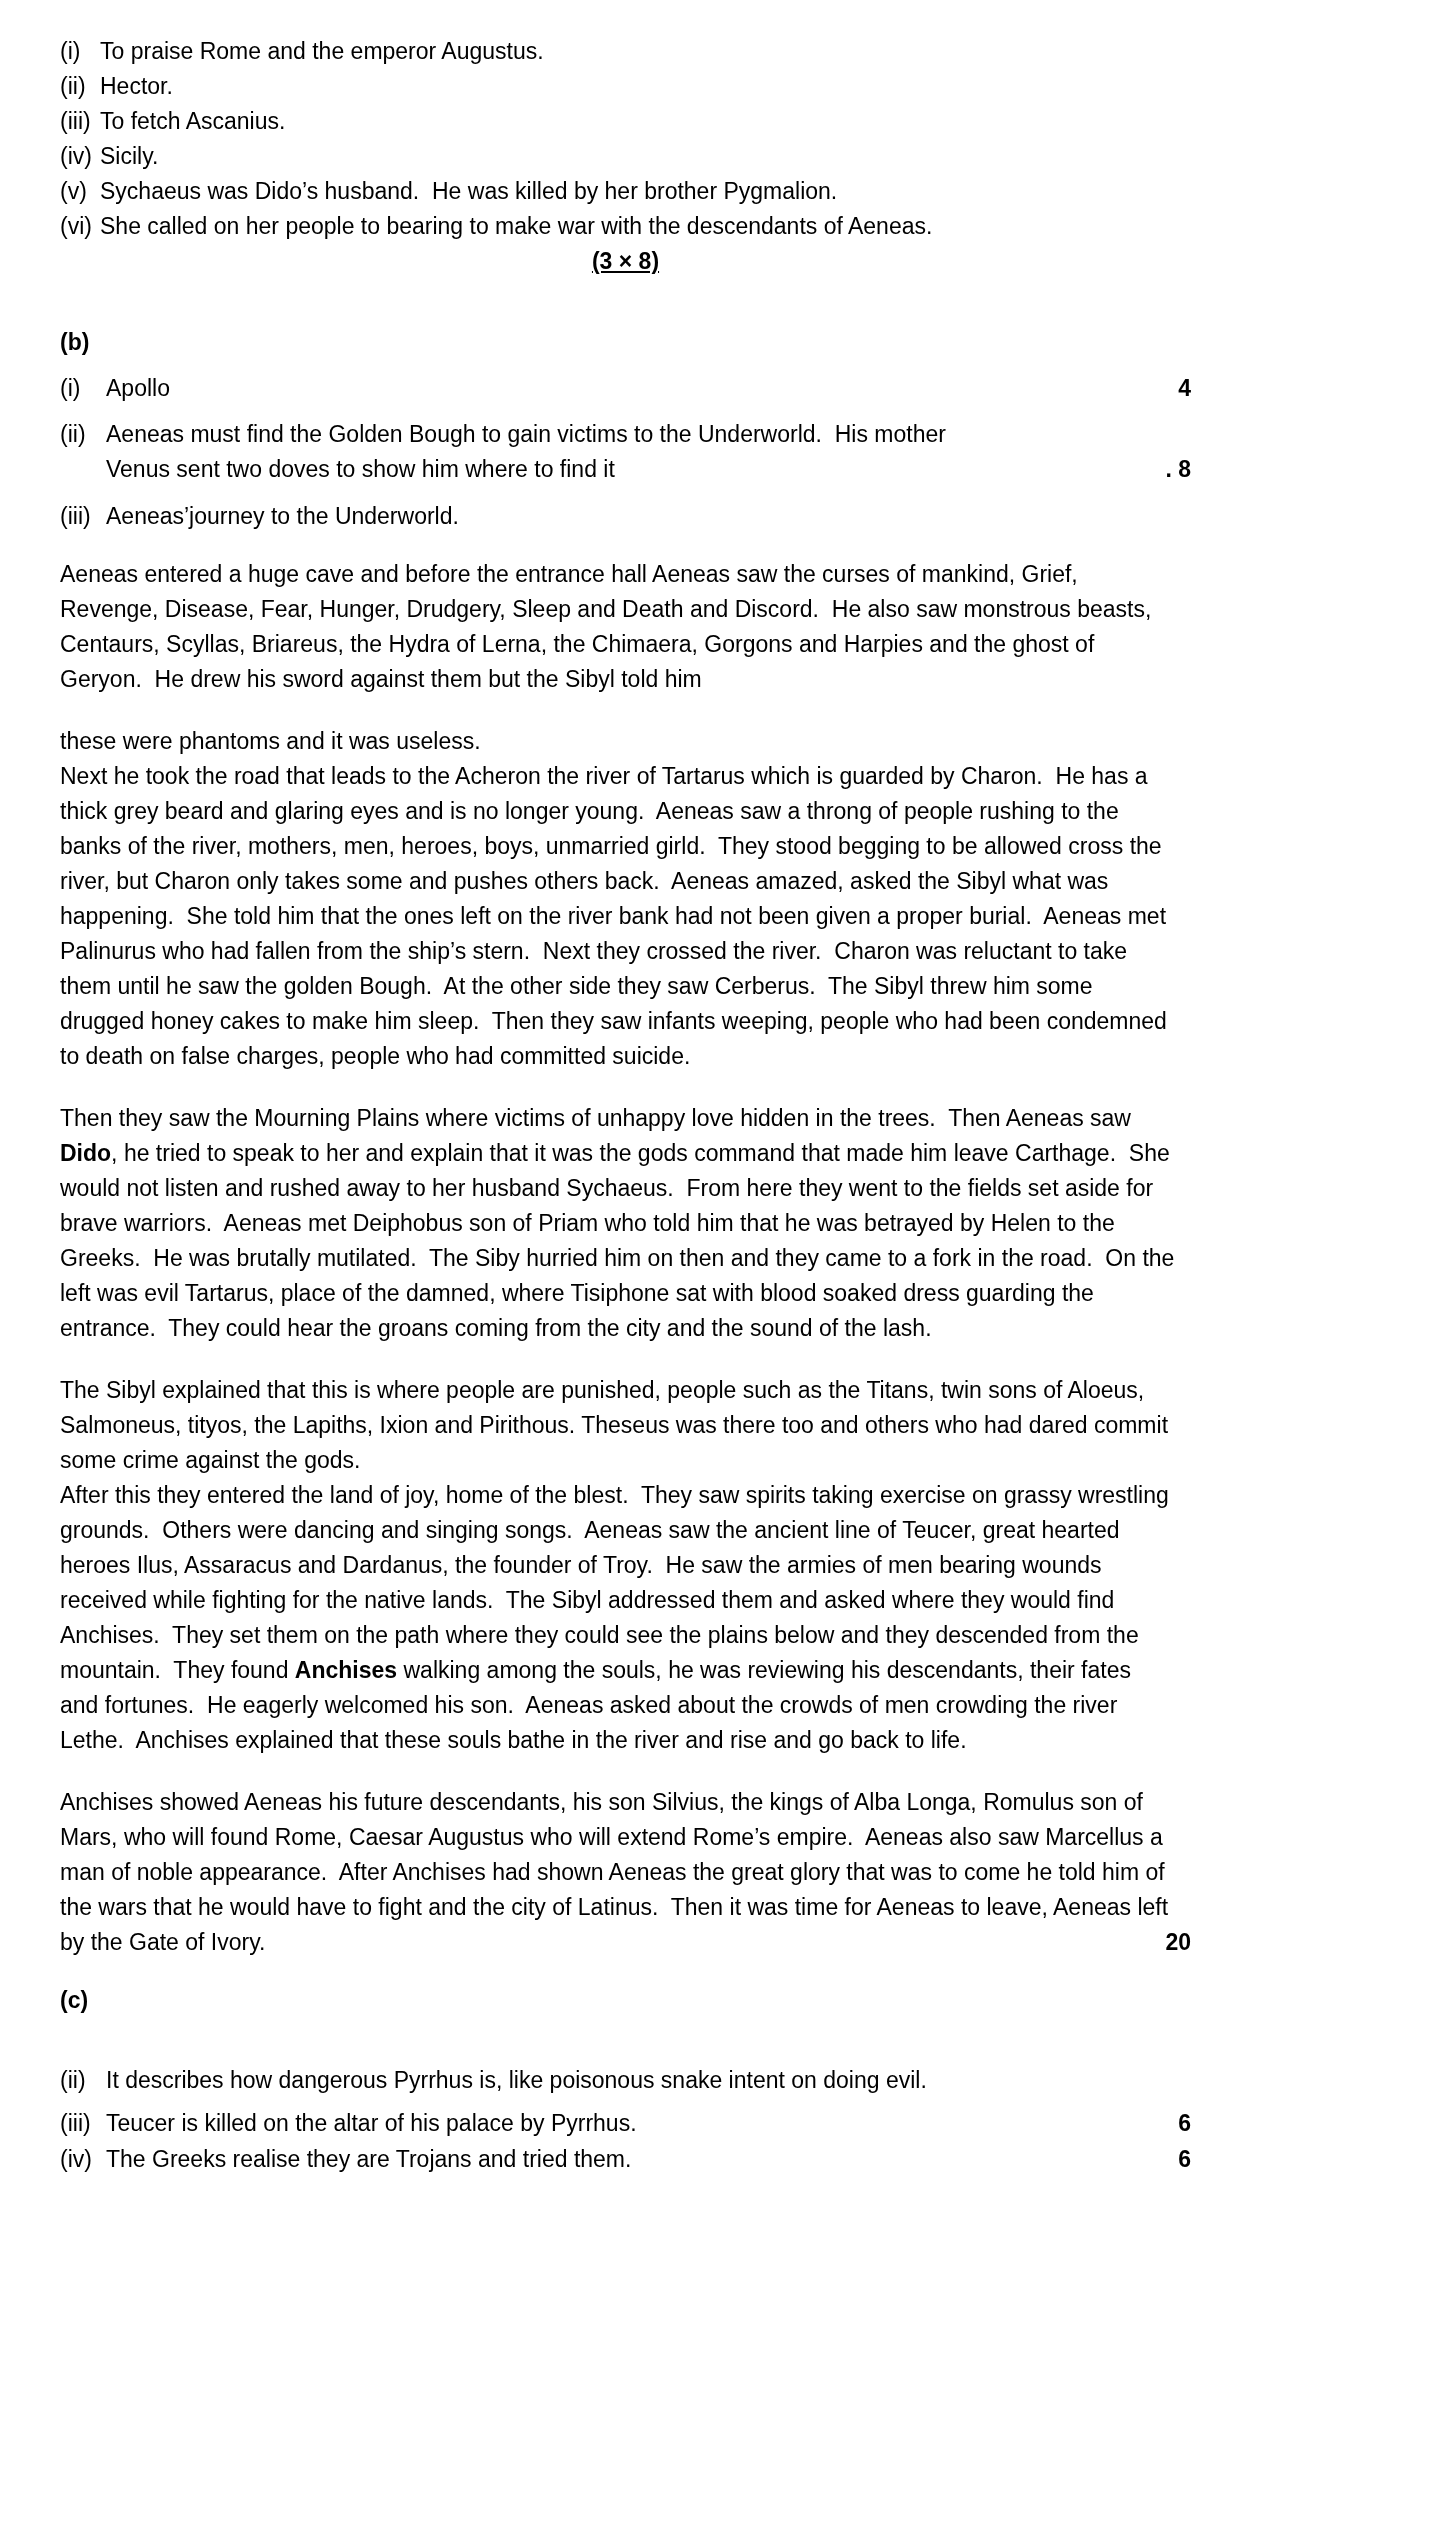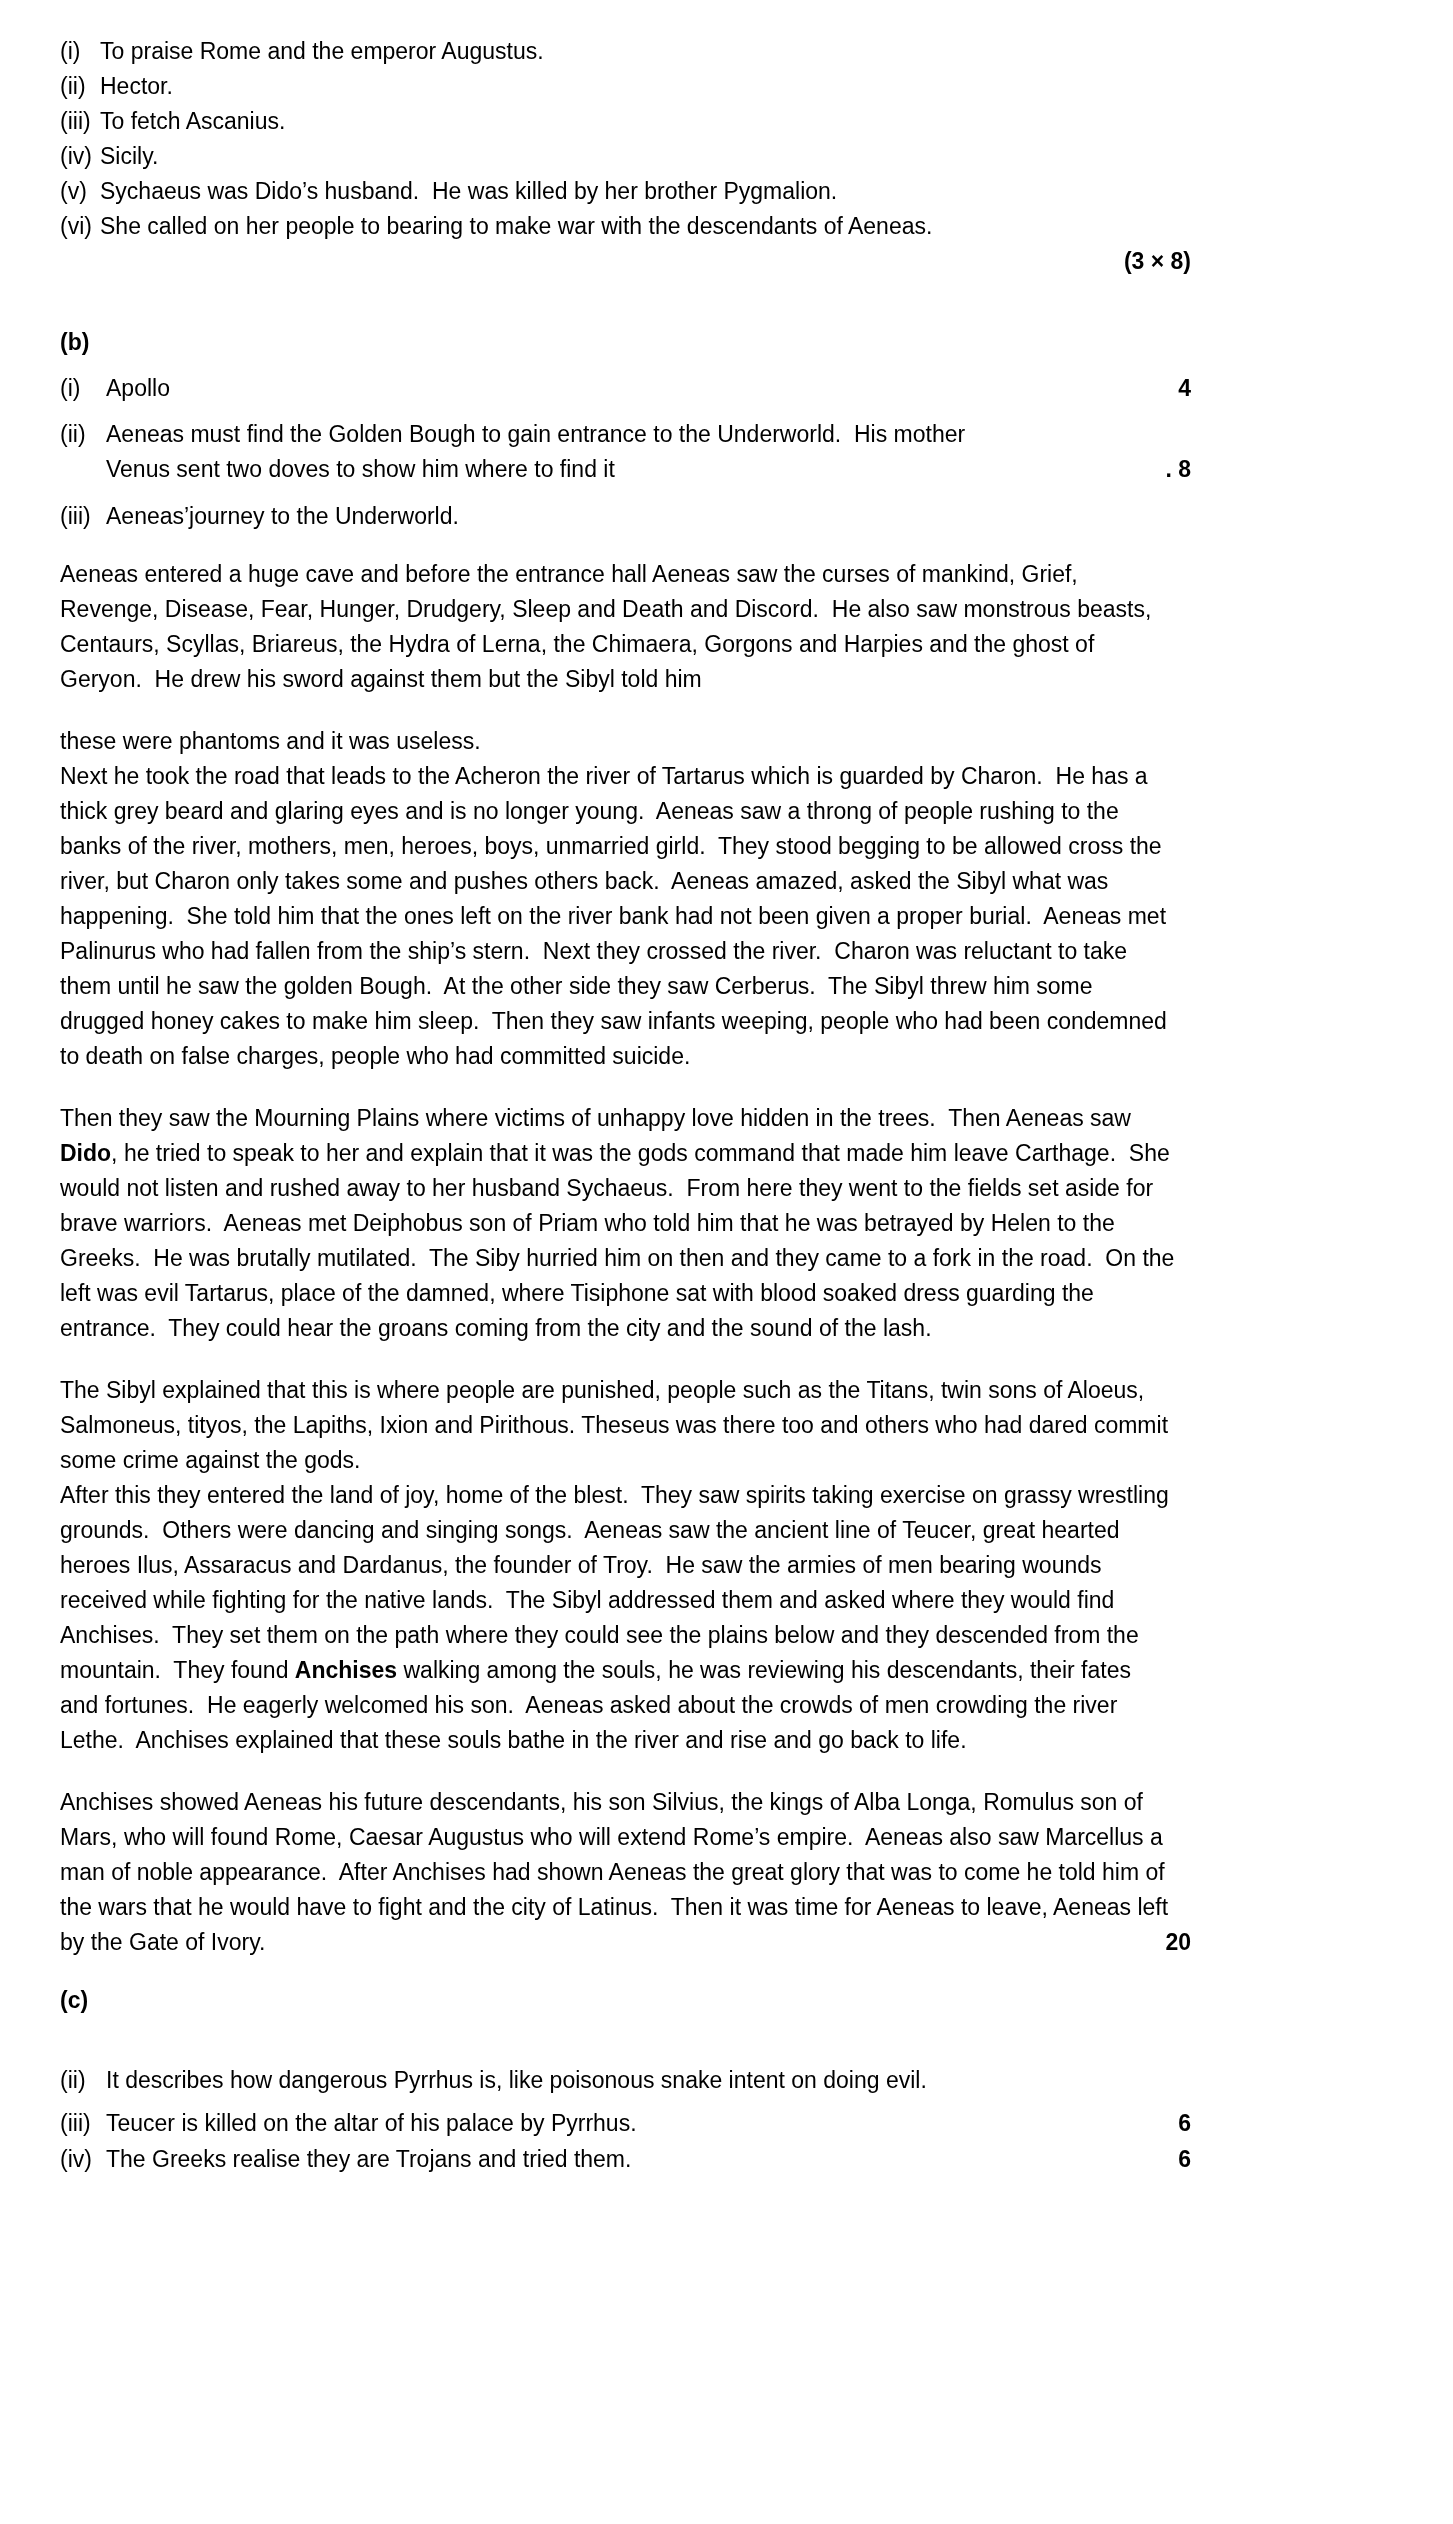--- a/index.html
+++ b/index.html
@@ -15,21 +15,21 @@
   .page { padding: 34px 0 64px 60px; }
   .bold { font-weight: 700; }
 
   
   .row { display: flex; position: relative; width: 1131px; align-items: flex-start; }
   .num { flex: 0 0 46px; }
   .sec-top .num { flex-basis: 40px; }
   .txt { flex: 1 1 auto; min-width: 0; white-space: pre-wrap; padding-right: 24px; }
   .marks { position: absolute; right: 0; bottom: 0; font-weight: 700; }
 
-  .marks-line-a { width: 1131px; text-align: right; padding-right: 58px; font-weight: 700; }
+  .marks-line-a { width: 1131px; text-align: center; padding-right: 58px; font-weight: 700; text-decoration: underline; }
 
   .sec-label { font-weight: 700; }
   .b-label { margin: 46px 0 11.2px 0; }
   .sec-b-items .row { margin-bottom: 11.2px; }
 
   .para-wrap { position: relative; width: 1131px; margin-top: 27px; }
   .para-wrap.first { margin-top: 0; }
   .para { width: 1115px; white-space: pre-wrap; }
   .marks-abs { position: absolute; right: 0; bottom: 0; font-weight: 700; }
 
@@ -79,21 +79,21 @@
     <div class="sec-label b-label">(b)</div>
 
     <div class="sec-b-items">
       <div class="row">
         <span class="num">(i)</span>
         <div class="txt">Apollo</div>
         <span class="marks">4</span>
       </div>
       <div class="row">
         <span class="num">(ii)</span>
-        <div class="txt">Aeneas must find the Golden Bough to gain entrance to the Underworld.  His mother
+        <div class="txt">Aeneas must find the Golden Bough to gain victims to the Underworld.  His mother
 Venus sent two doves to show him where to find it</div>
         <span class="marks">. 8</span>
       </div>
       <div class="row">
         <span class="num">(iii)</span>
         <div class="txt">Aeneas’journey to the Underworld.</div>
         <span class="marks"></span>
       </div>
     </div>
 

